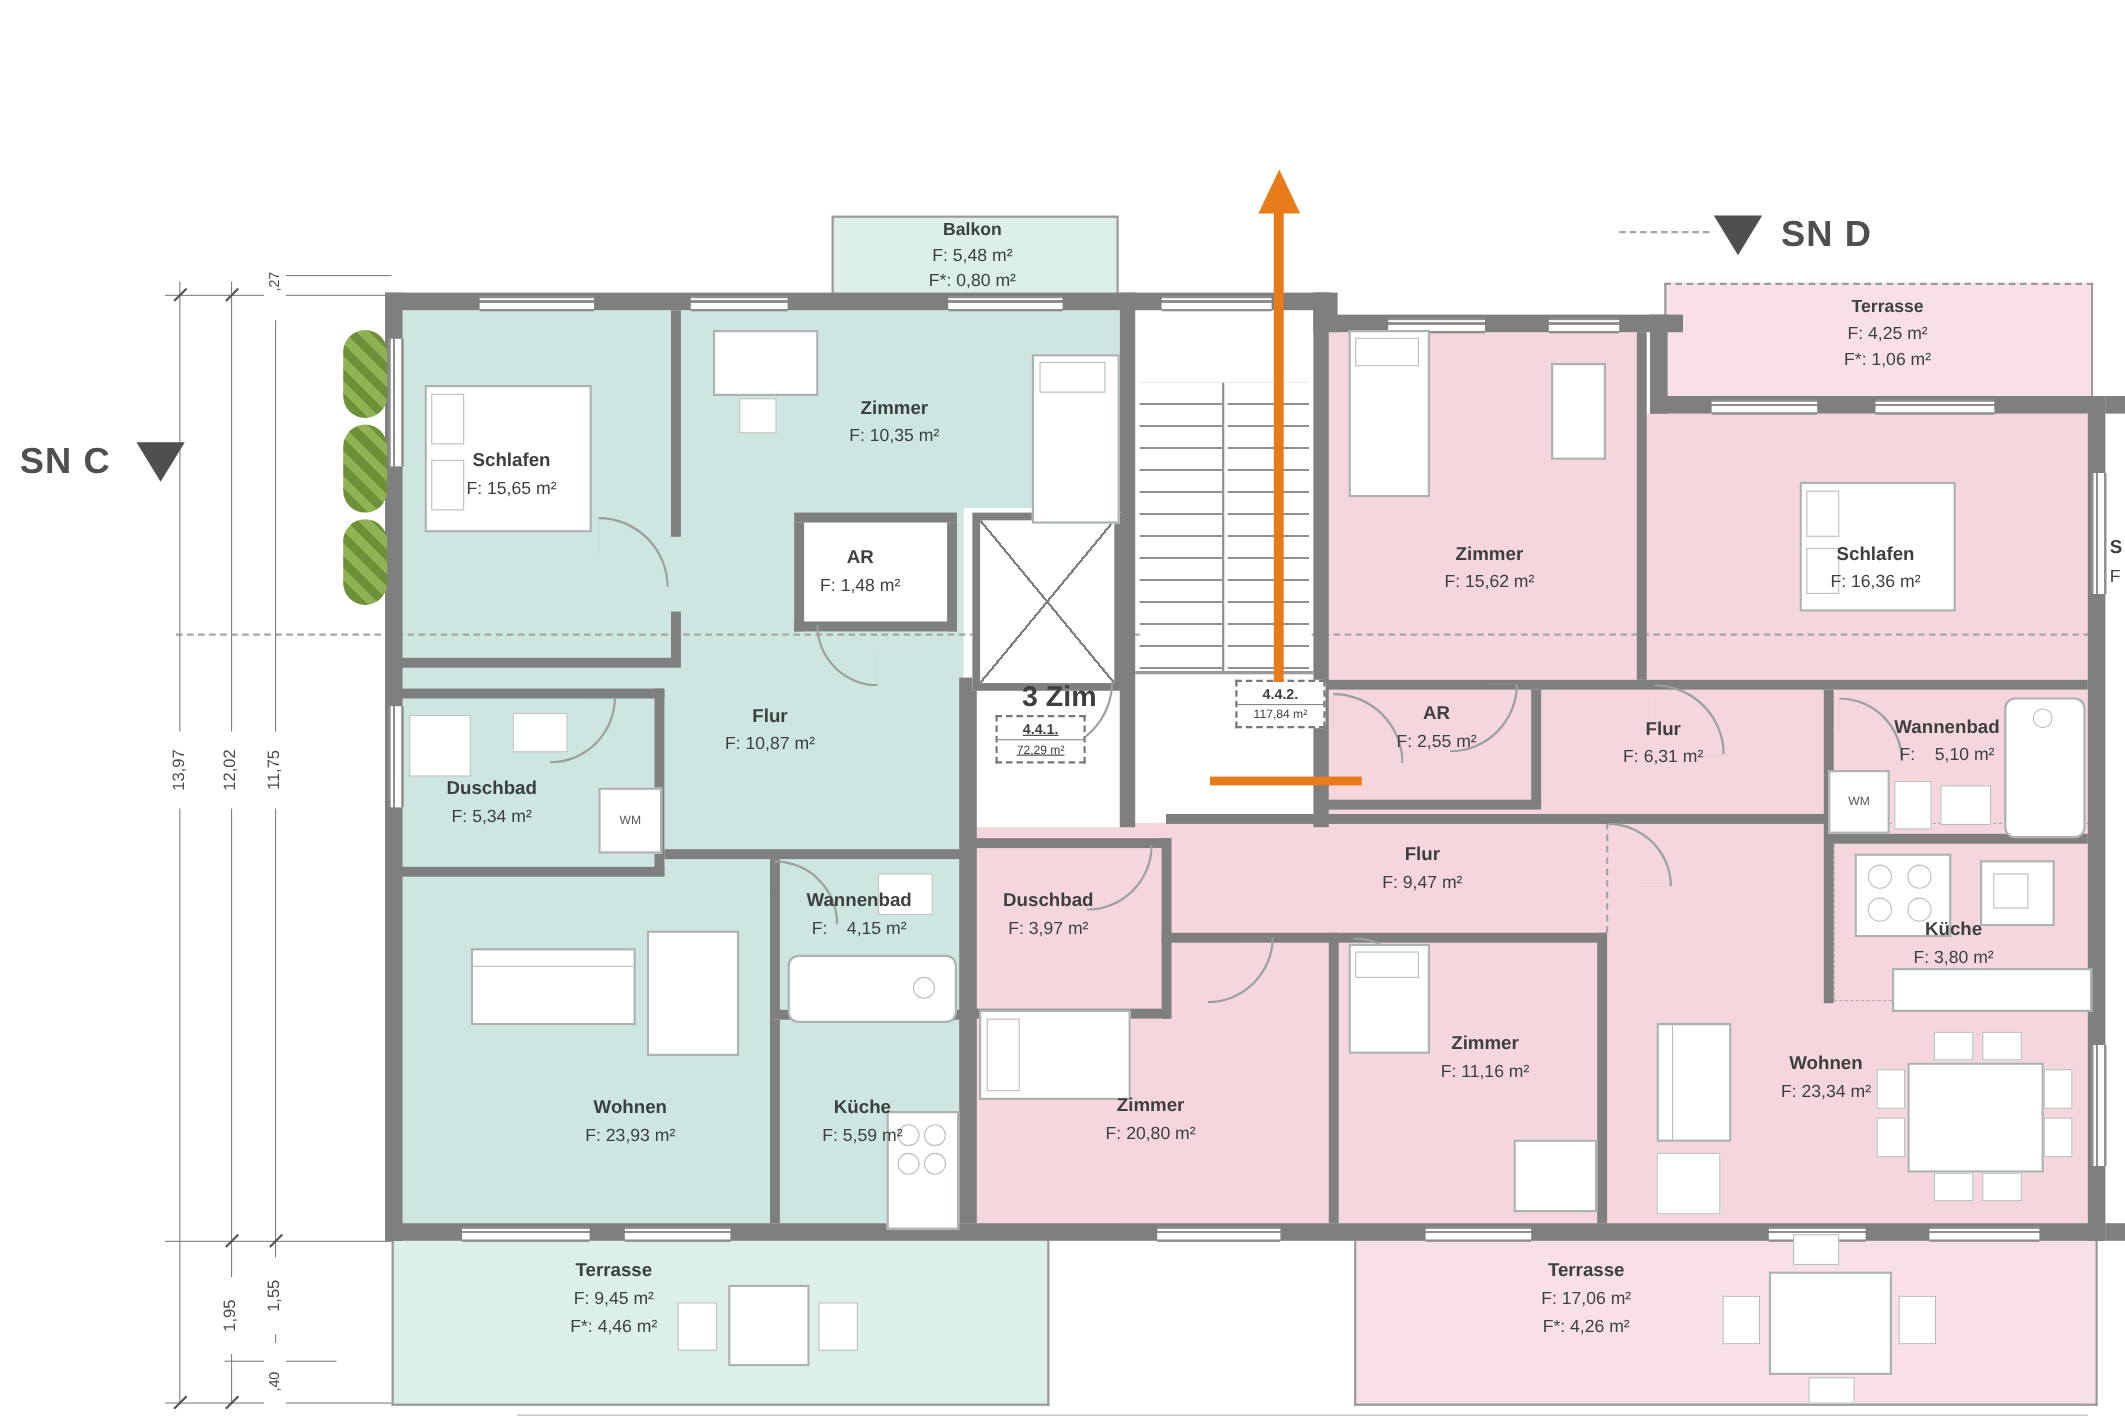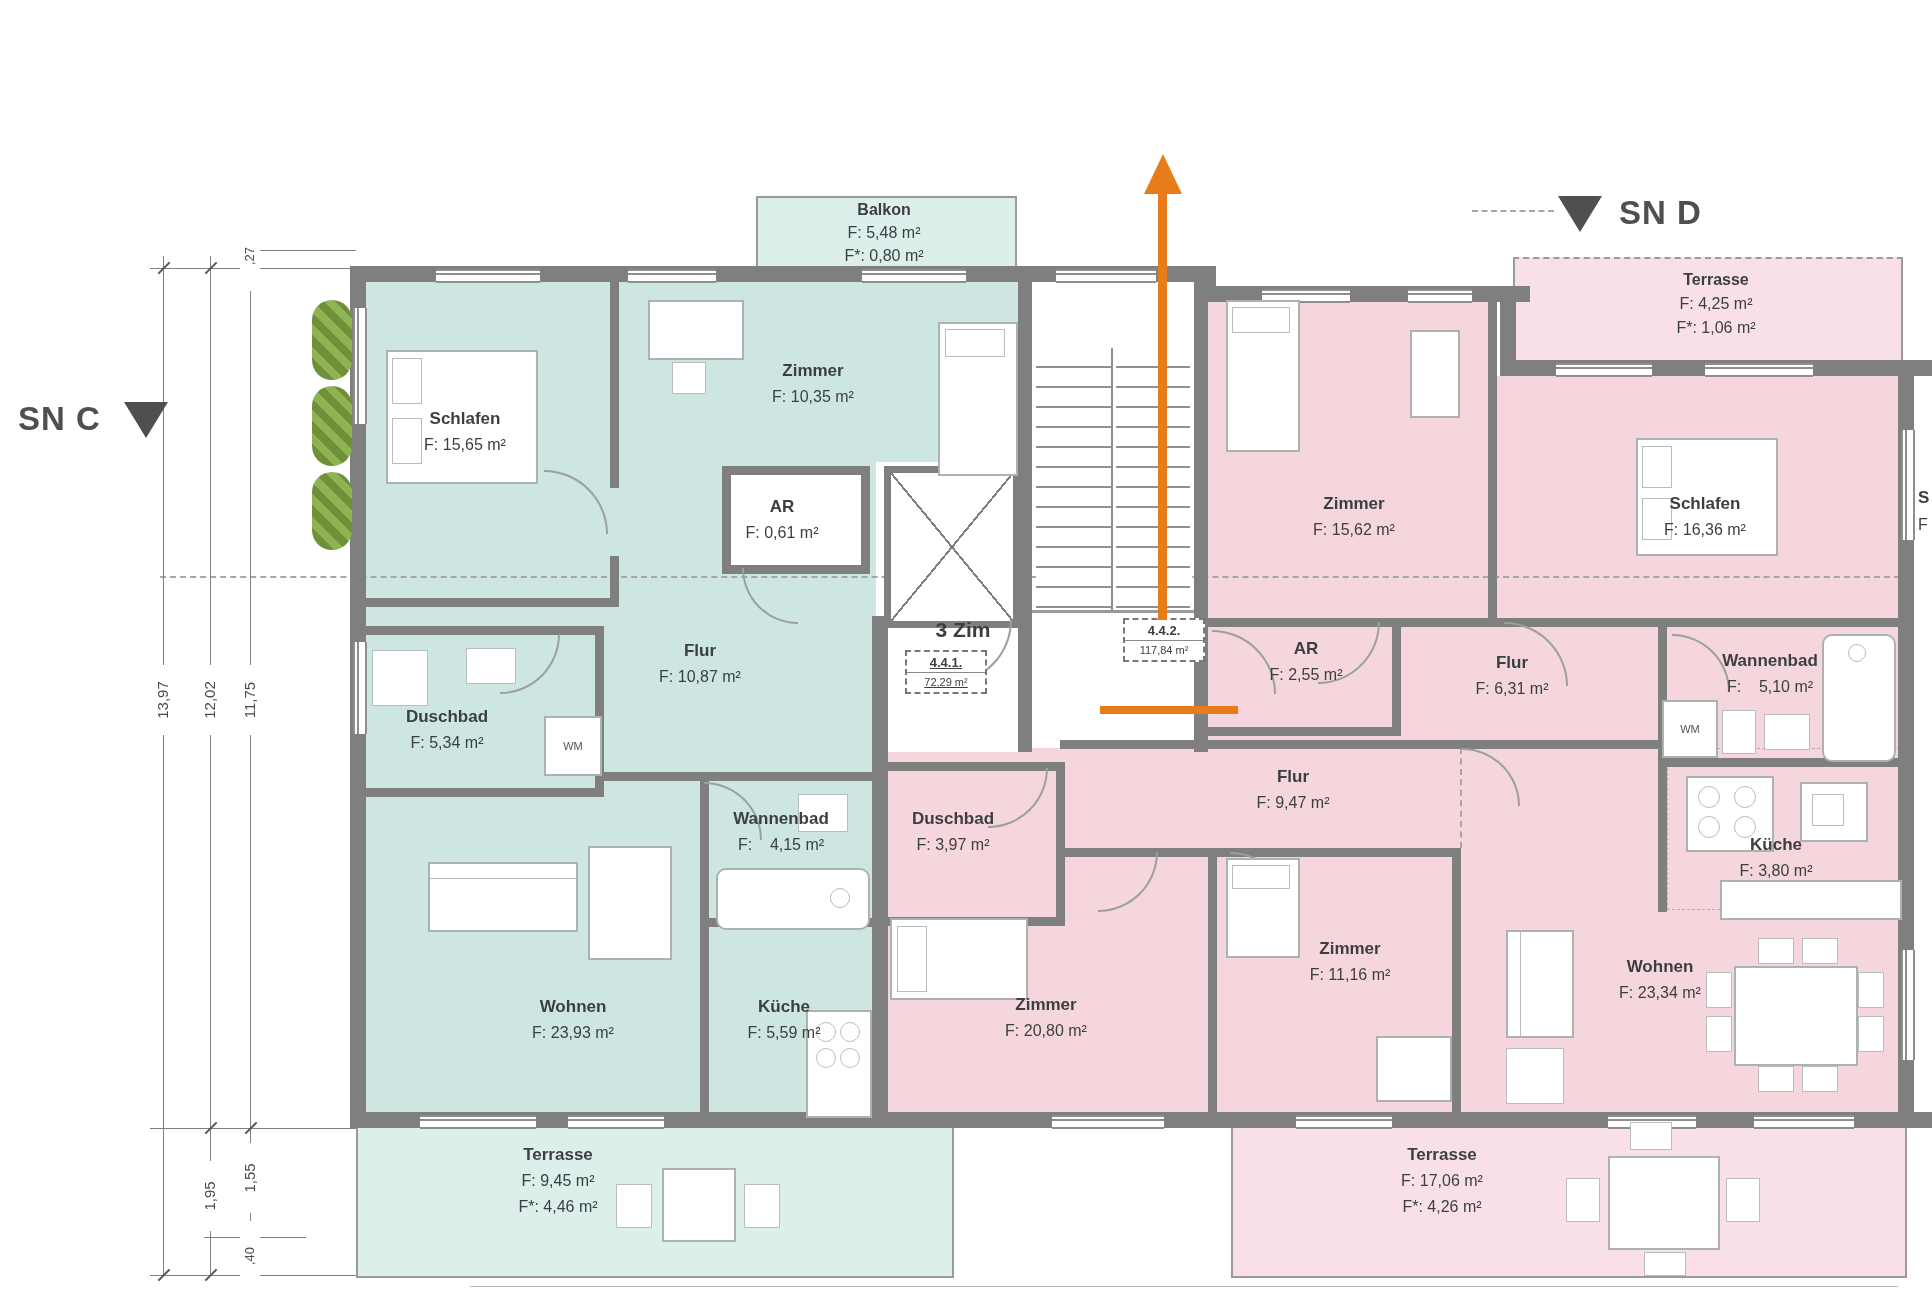--- a/index.html
+++ b/index.html
@@ -27,21 +27,21 @@
   .wm{position:absolute;border:2px solid #acb2b2;background:#fff;font-size:11px;color:#555;display:flex;align-items:center;justify-content:center;}
   .dim{position:absolute;width:70px;height:20px;text-align:center;font-size:15px;color:#4a4a4a;background:#fff;transform:rotate(-90deg);line-height:20px;}
   .tk{position:absolute;width:16px;height:2px;background:#555;transform:rotate(-45deg);}
   .ext{position:absolute;border-top:1px solid #808080;}
   .dl{position:absolute;border-left:1px solid #808080;}
   .tri{position:absolute;width:0;height:0;border-left:22px solid transparent;border-right:22px solid transparent;border-top:36px solid #4f4f4f;}
   .sn{position:absolute;font-weight:bold;font-size:33px;color:#4f4f4f;letter-spacing:1px;}
   .title{position:absolute;font-weight:bold;font-size:42px;color:#E87C1A;}
   .oshaft{position:absolute;background:#E87C1A;}
   .ohead{position:absolute;width:0;height:0;border-left:19px solid transparent;border-right:19px solid transparent;border-bottom:40px solid #E87C1A;}
-  .uzim{position:absolute;width:110px;text-align:center;font-size:21px;font-weight:bold;color:#3b3f41;}
+  .uzim{position:absolute;width:110px;text-align:center;font-size:26px;font-weight:bold;color:#3b3f41;}
   .ubox{position:absolute;width:78px;border:2px dashed #777;background:#fff;text-align:center;}
   .ubox .nr{font-weight:bold;font-size:13px;border-bottom:1px solid #888;padding:3px 0 2px 0;}
   .ubox .ar{font-size:11px;padding:3px 0 4px 0;}
   .clip{position:absolute;width:15px;overflow:hidden;white-space:nowrap;}
 </style>
 </head>
 <body>
 
 <div id="stage">
 
@@ -279,21 +279,21 @@
   <div class="rlabel" style="left:355px;top:406px;">
     <div class="rname">Schlafen</div>
     <div>F: 15,65 m²</div>
   </div>
   <div class="rlabel" style="left:703px;top:358px;">
     <div class="rname">Zimmer</div>
     <div>F: 10,35 m²</div>
   </div>
   <div class="rlabel" style="left:672px;top:494px;">
     <div class="rname">AR</div>
-    <div>F: 0,61 m²</div>
+    <div>F: 1,48 m²</div>
   </div>
   <div class="rlabel" style="left:590px;top:638px;">
     <div class="rname">Flur</div>
     <div>F: 10,87 m²</div>
   </div>
   <div class="rlabel" style="left:337px;top:704px;">
     <div class="rname">Duschbad</div>
     <div>F: 5,34 m²</div>
   </div>
   <div class="rlabel" style="left:671px;top:806px;">

